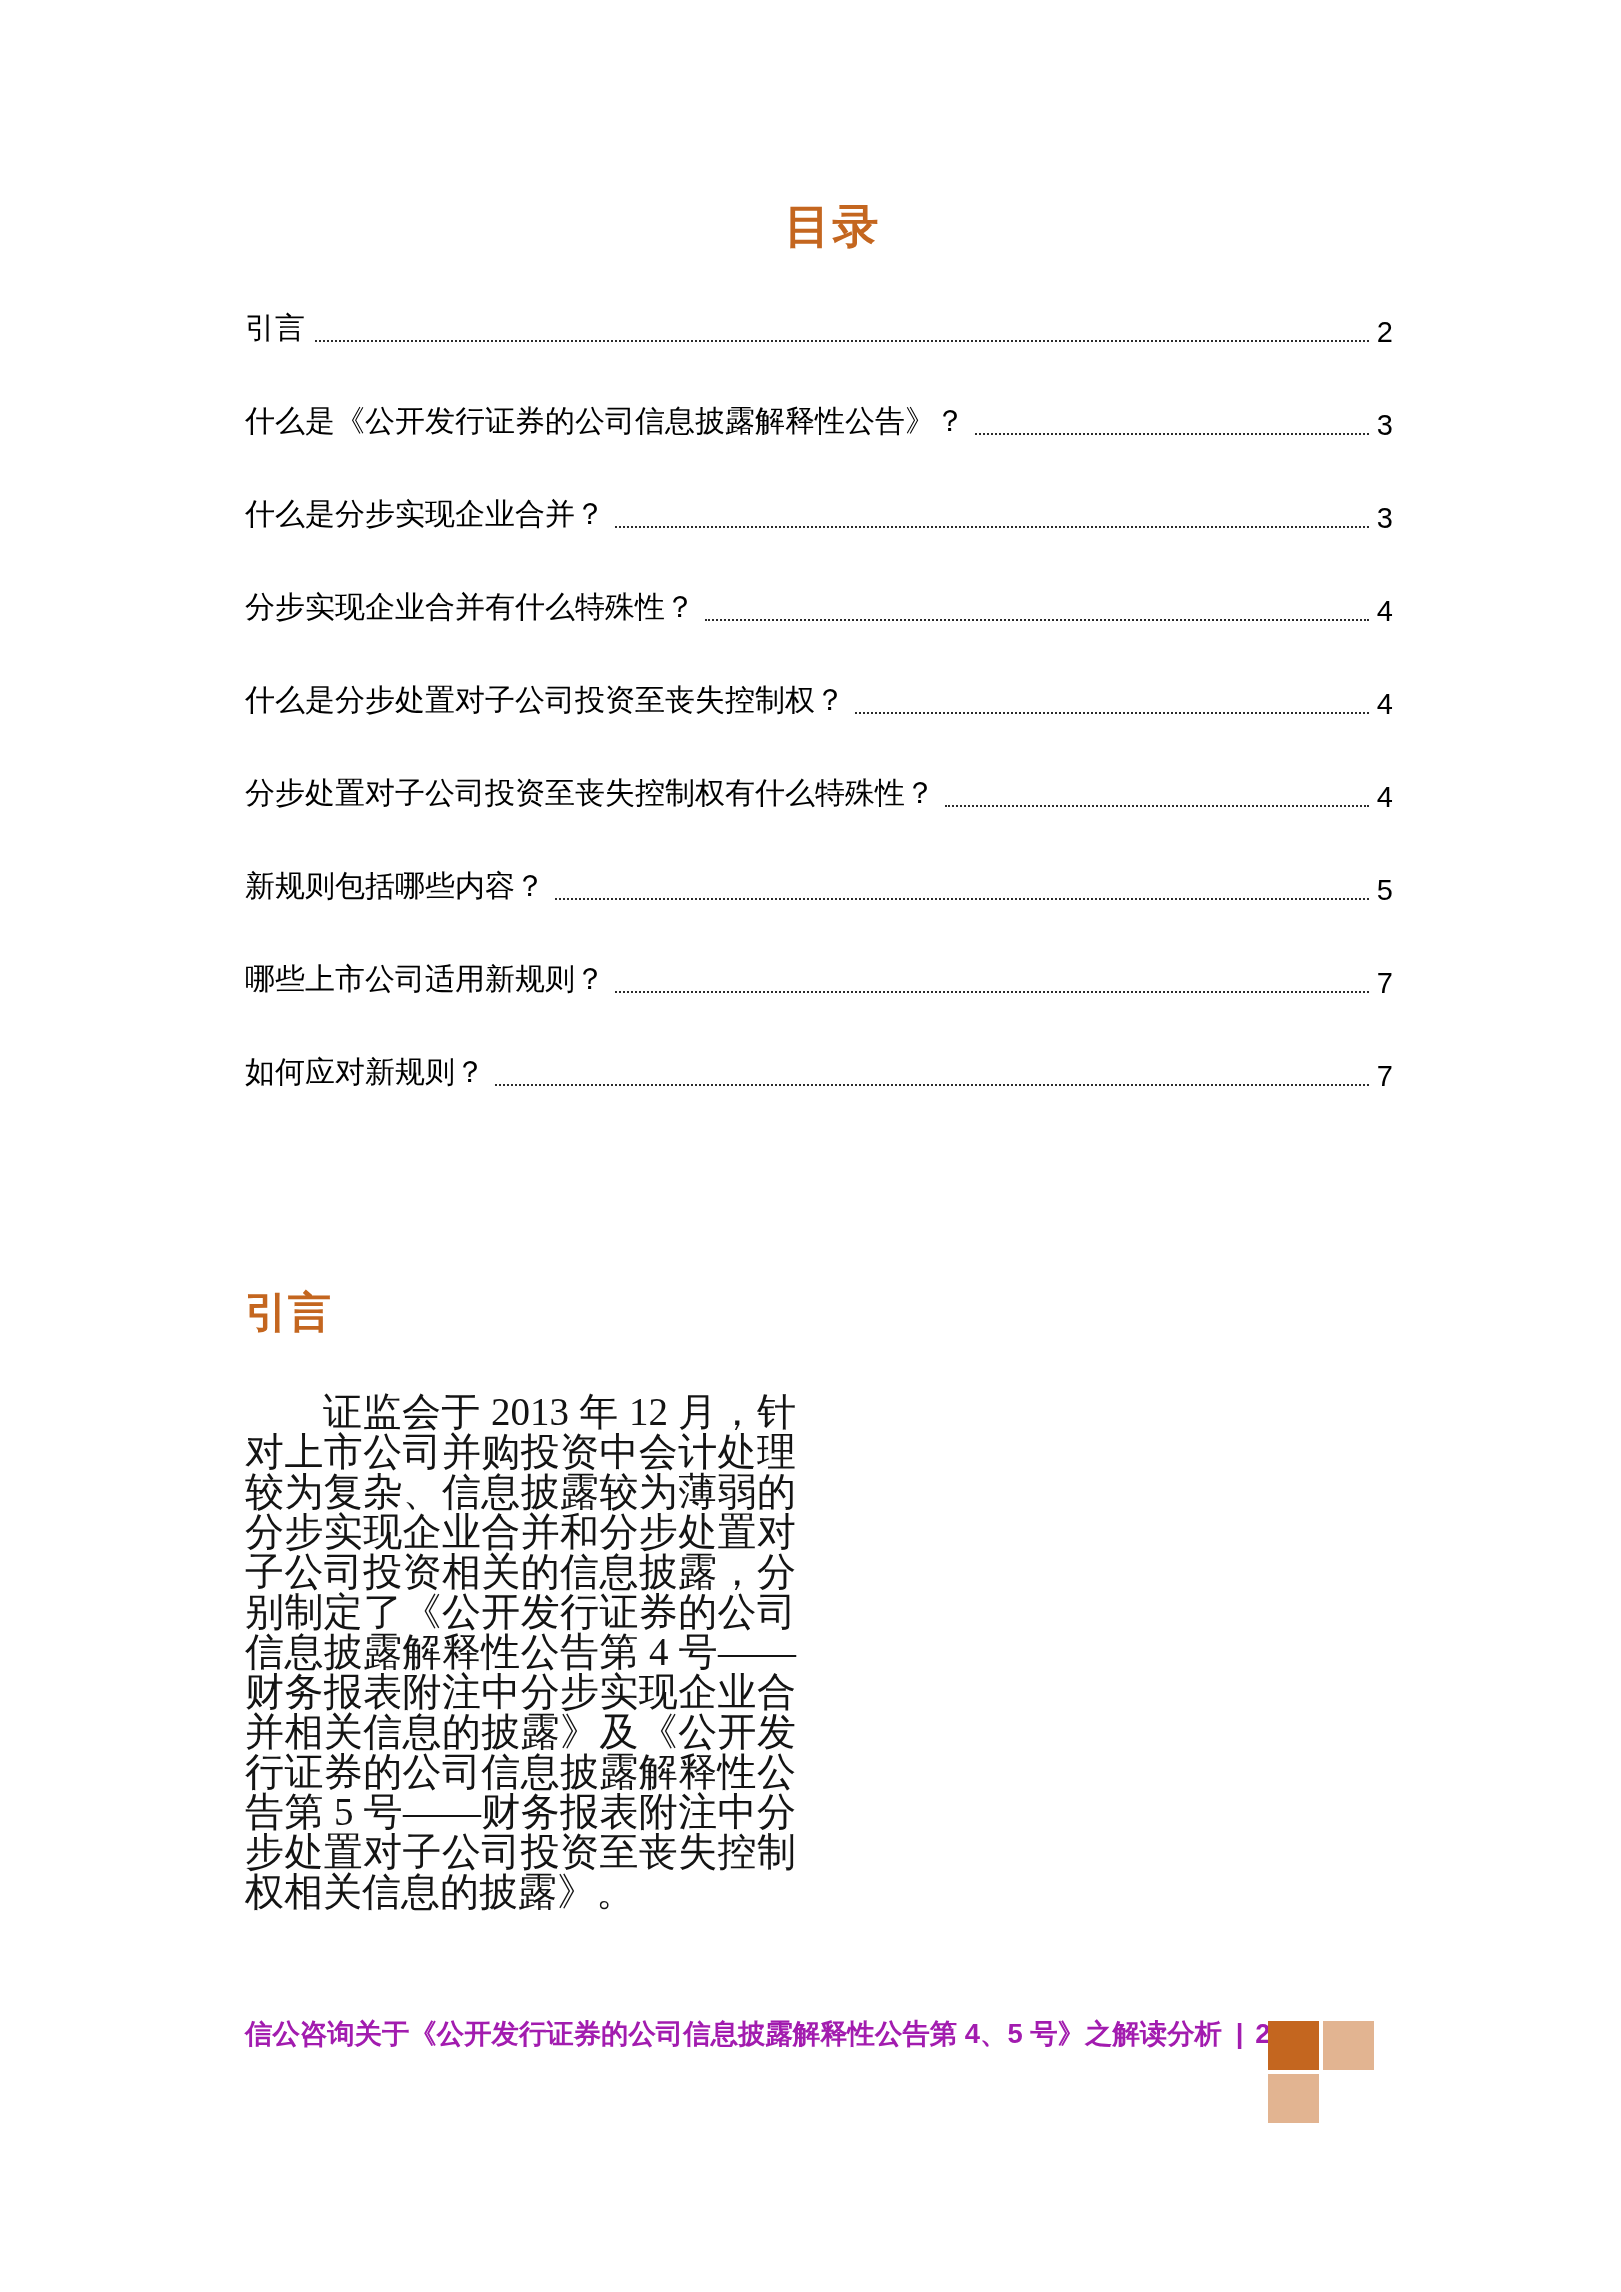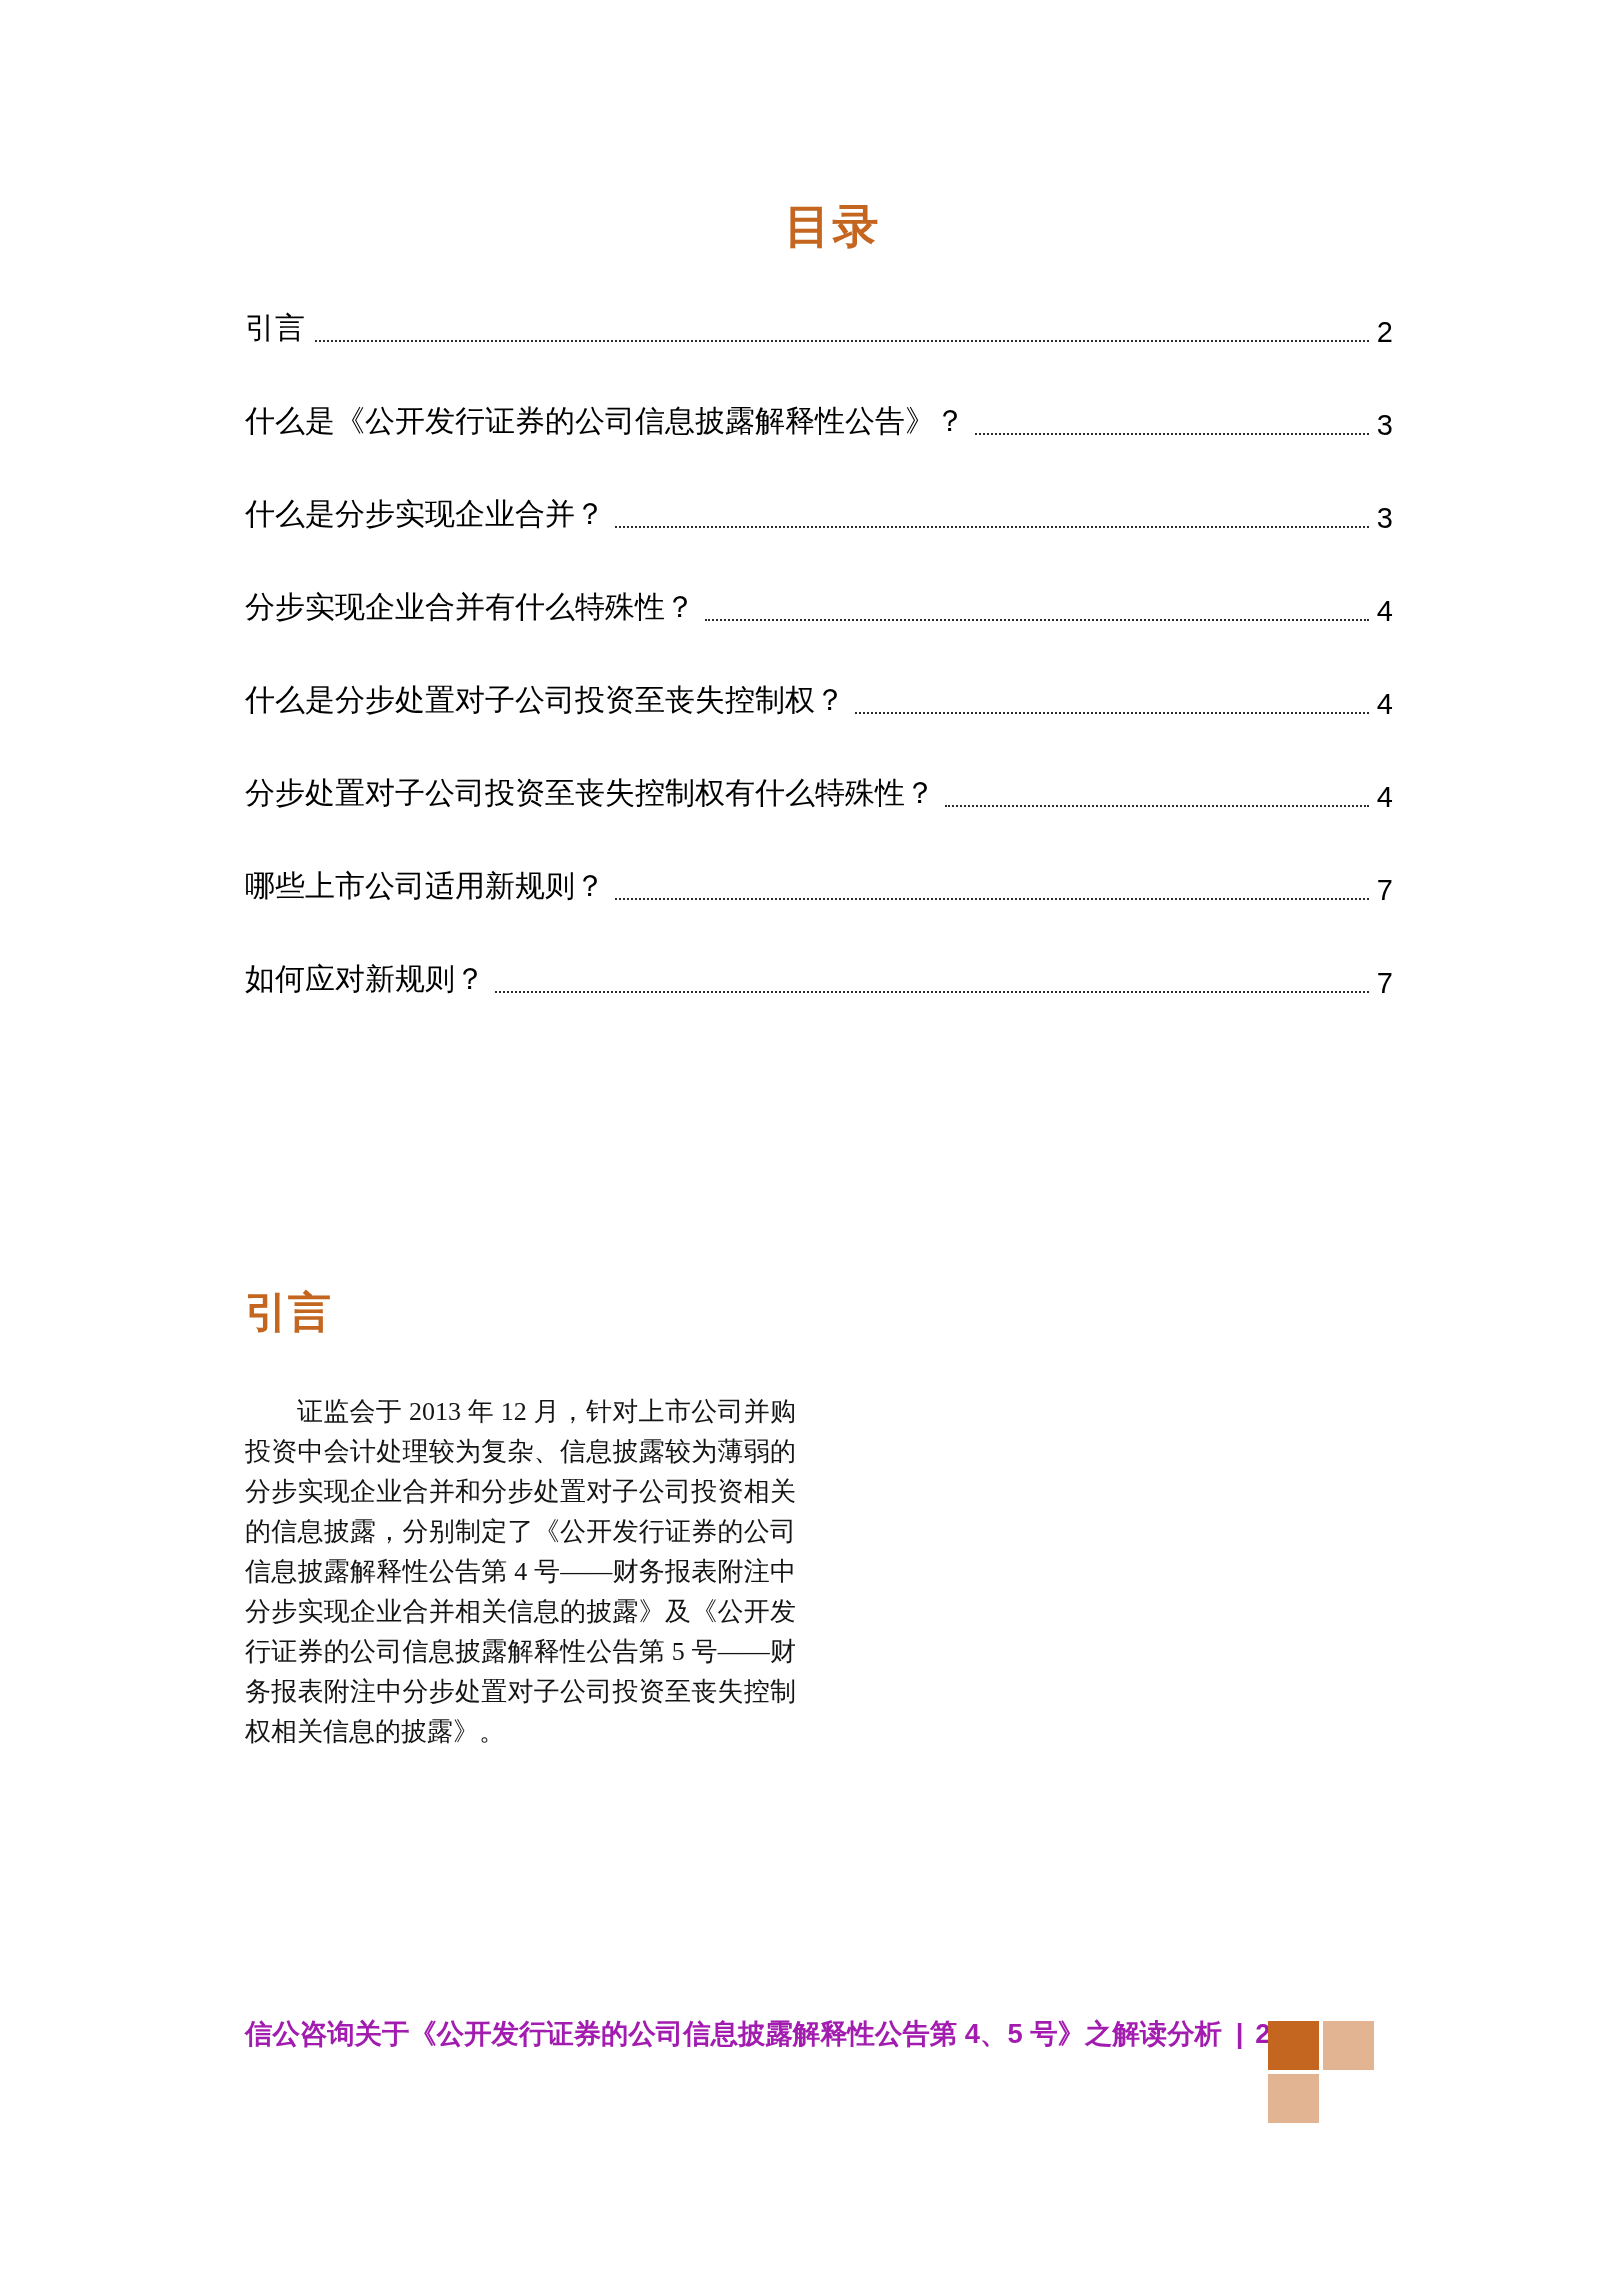--- a/index.html
+++ b/index.html
@@ -63,21 +63,21 @@
     color: #C4661F;
   }
   .columns {
     position: absolute;
     top: 1392px;
     left: 245px;
     width: 1147px;
     display: flex;
     gap: 44px;
     font-family: "Liberation Serif", serif;
-    font-size: 26px;
+    font-size: 39px;
     line-height: 40px;
     color: #141414;
     text-align: justify;
   }
   .col { width: 551px; }
   .col p { margin: 0; }
   .col p.indent { text-indent: 2em; }
   
   .footer {
     position: absolute;
@@ -137,20 +137,25 @@
         <span class="toc-label">什么是分步处置对子公司投资至丧失控制权？</span>
         <span class="toc-leader"></span>
         <span class="toc-page">4</span>
       </div>
       <div class="toc-row">
         <span class="toc-label">分步处置对子公司投资至丧失控制权有什么特殊性？</span>
         <span class="toc-leader"></span>
         <span class="toc-page">4</span>
       </div>
       <div class="toc-row">
+        <span class="toc-label">新规则包括哪些内容？</span>
+        <span class="toc-leader"></span>
+        <span class="toc-page">5</span>
+      </div>
+      <div class="toc-row">
         <span class="toc-label">哪些上市公司适用新规则？</span>
         <span class="toc-leader"></span>
         <span class="toc-page">7</span>
       </div>
       <div class="toc-row">
         <span class="toc-label">如何应对新规则？</span>
         <span class="toc-leader"></span>
         <span class="toc-page">7</span>
       </div>
     </nav>

